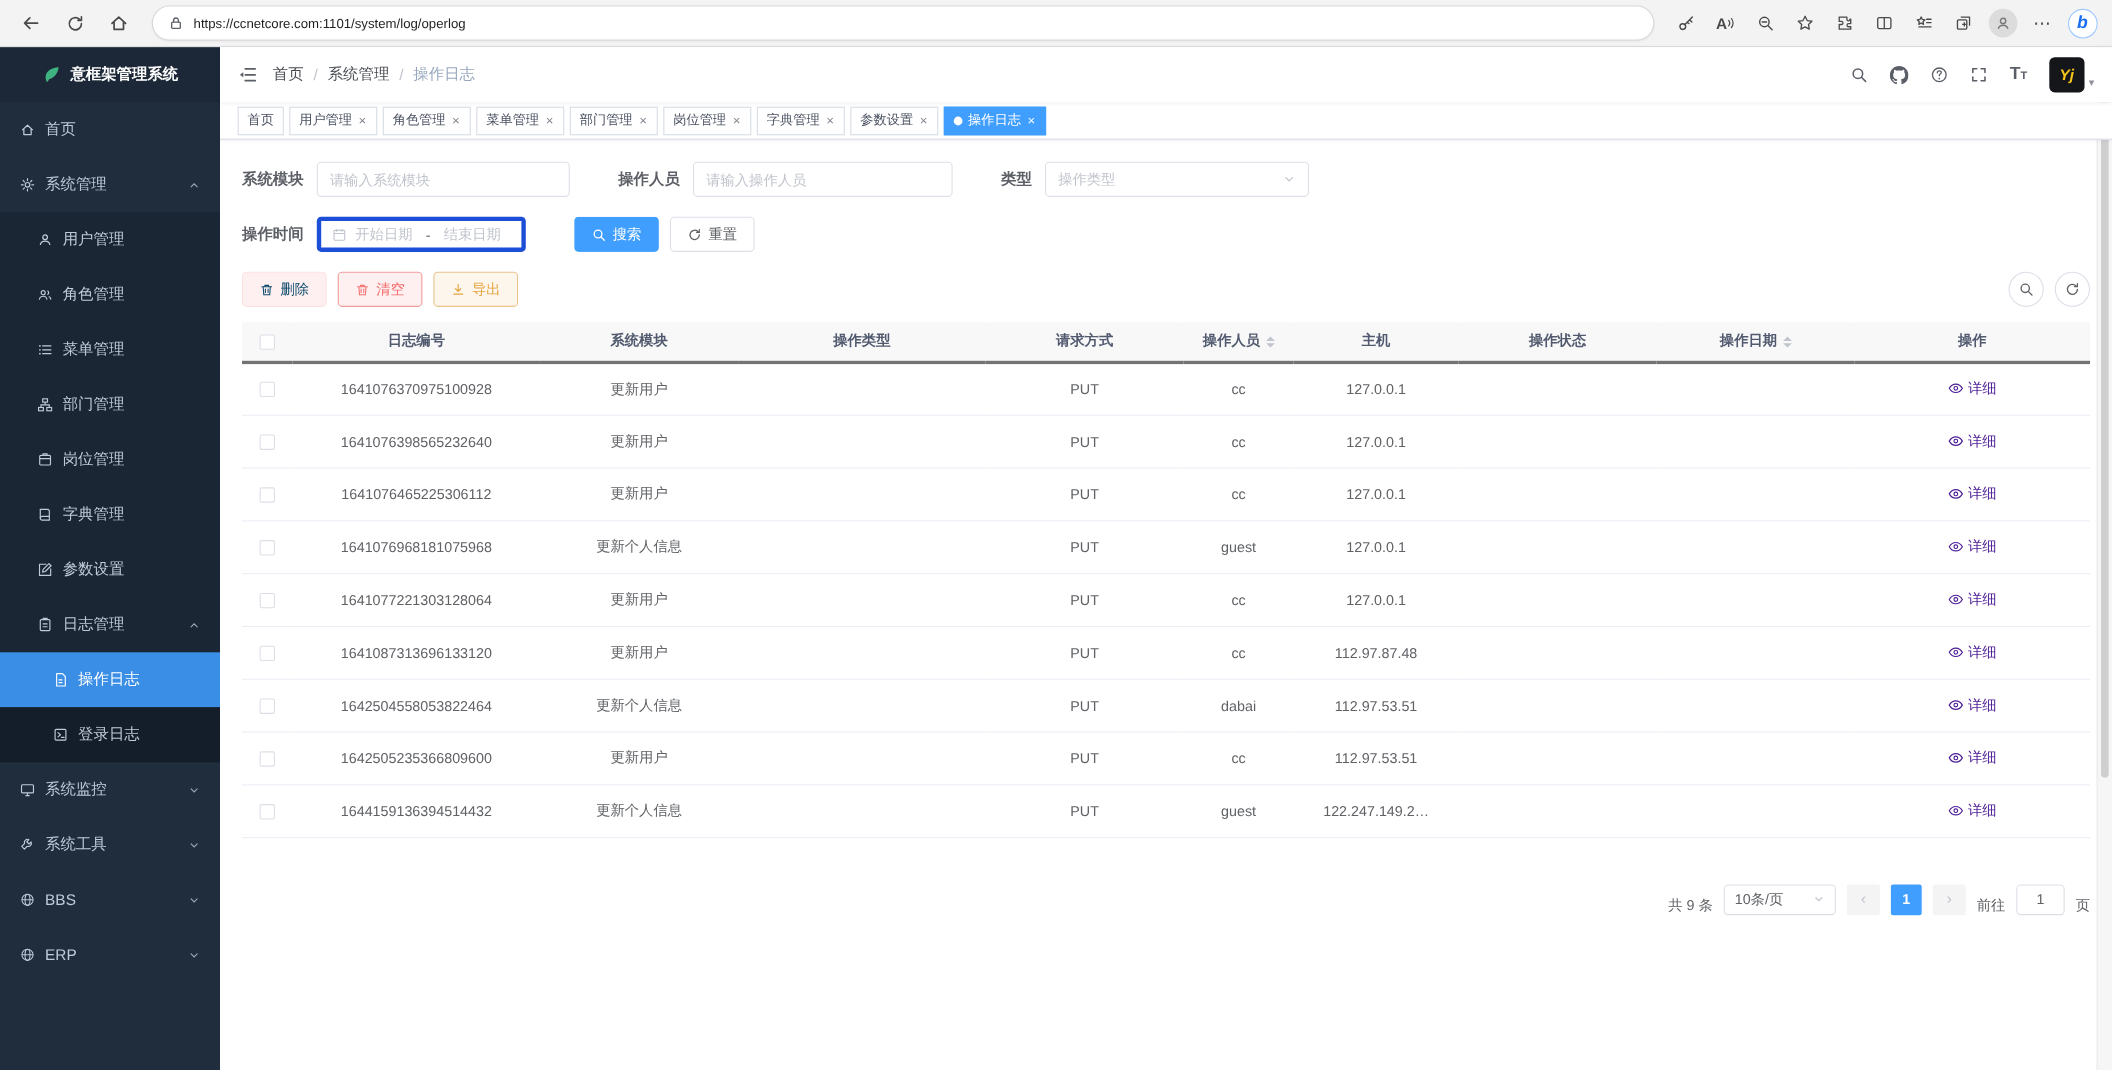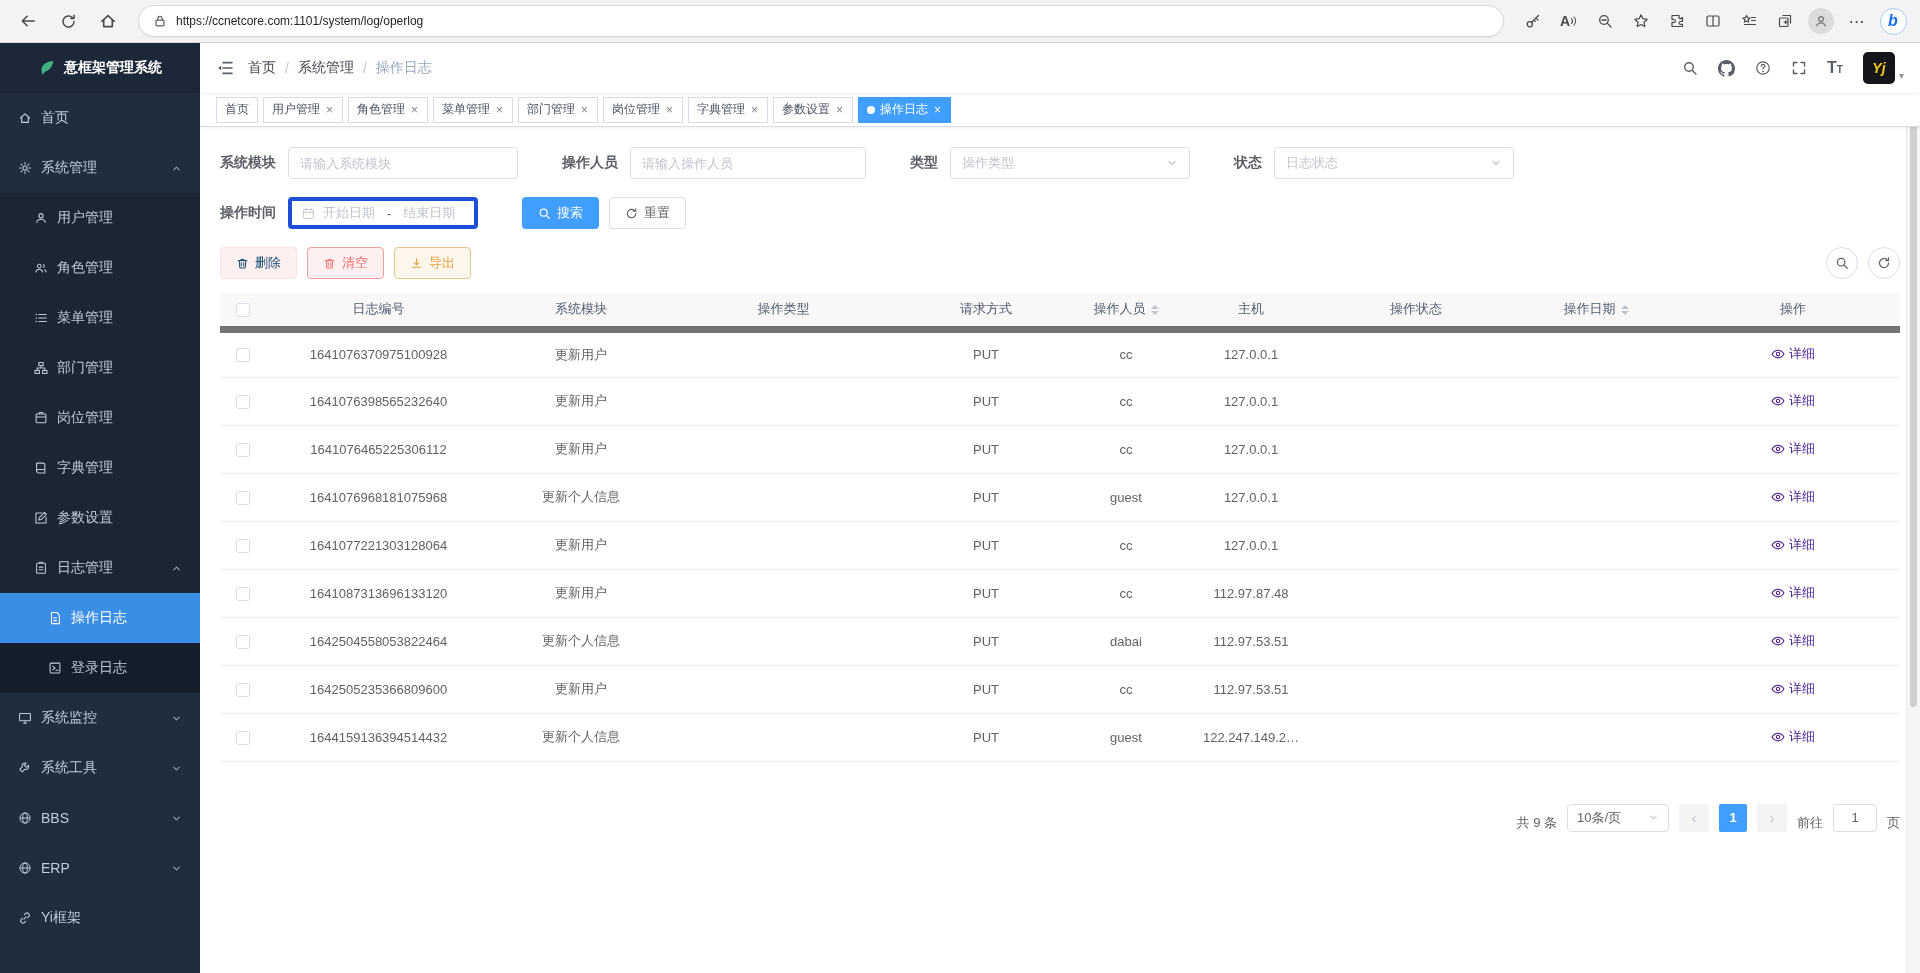--- a/index.html
+++ b/index.html
@@ -87,21 +87,21 @@
   .btn-danger-dis{background:#fef0f0;border-color:#fde2e2;color:#0c4a6e;cursor:not-allowed}
   .btn-danger{background:#fef0f0;border-color:#f39d9d;color:#f56c6c}
   .btn-warning{background:#fdf6ec;border-color:#e8c48a;color:#e6a23c}
   .mr10{margin-right:10px}
   .toolbar{display:flex;align-items:center;margin-top:6px;margin-bottom:14px}
   .circle-btn{width:32px;height:32px;border-radius:50%;border:1px solid #dcdfe6;background:#fff;
     display:flex;align-items:center;justify-content:center;color:#606266;cursor:pointer}
   .toolbar .right{margin-left:auto;display:flex;gap:10px}
 
   table{width:100%;border-collapse:collapse;table-layout:fixed;font-size:13px;color:#606266}
-  thead th{background:#f8f8f9;color:#515a6e;font-weight:400;height:36px;border-bottom:7px solid #737373;
+  thead th{background:#f8f8f9;color:#515a6e;font-weight:700;height:36px;border-bottom:3px solid #737373;
     text-align:center;white-space:nowrap}
   tbody td{height:48px;border-bottom:1px solid #ebeef5;text-align:center;white-space:nowrap;overflow:hidden;text-overflow:ellipsis}
   .checkbox{display:inline-block;width:14px;height:14px;border:1px solid #dcdfe6;border-radius:2px;background:#fff;vertical-align:middle;cursor:pointer}
   .sort{display:inline-flex;flex-direction:column;margin-left:5px;vertical-align:middle;cursor:pointer}
   .sort i{width:0;height:0;border:4px solid transparent;display:block}
   .sort .up{border-bottom-color:#c0c4cc;margin-bottom:2px}
   .sort .dn{border-top-color:#c0c4cc}
   .detail-link{color:#4c1d95;display:inline-flex;align-items:center;gap:4px;cursor:pointer;text-decoration:none}
 
   .pagination{display:flex;align-items:flex-end;justify-content:flex-end;gap:10px;margin-top:42px;font-size:13px;color:#606266}
@@ -388,28 +388,20 @@
                 <path d="M2.2 8h11.6"></path>
               </svg>
             </span>
           <span class="lbl">ERP</span>
           <span class="chev">
               <svg width="11" height="11" viewBox="0 0 16 16" fill="none" stroke="currentColor" stroke-width="1.5" stroke-linecap="round">
                 <path d="M4 6l4 4 4-4"></path>
               </svg>
             </span>
         </div>
-        <div class="mi">
-          <span class="ic">
-              <svg width="14" height="14" viewBox="0 0 16 16" fill="none" stroke="currentColor" stroke-width="1.2" stroke-linecap="round">
-                <path d="M6.5 9.5l3-3M7.2 4.3l1.2-1.2a2.6 2.6 0 0 1 3.7 3.7L10.9 8M8.8 11.7l-1.2 1.2a2.6 2.6 0 0 1-3.7-3.7L5.1 8"></path>
-              </svg>
-            </span>
-          <span class="lbl">Yi框架</span>
-        </div>
       </nav>
     </aside>
 
     <div class="main">
 
       <header class="navbar">
         <span class="fold">
           <svg width="18" height="18" viewBox="0 0 16 16" fill="none" stroke="currentColor" stroke-width="1.4" stroke-linecap="round">
               <path d="M6.2 3.2h8M6.2 8h8M6.2 12.8h8"></path>
               <path d="M1.8 8l2.8-2V10z" fill="currentColor" stroke="none"></path>
@@ -504,29 +496,20 @@
             <input class="tinput w230" placeholder="请输入系统模块" style="">
           </div>
           <div class="fitem">
             <span class="flabel">操作人员</span>
             <input class="tinput w236" placeholder="请输入操作人员" style="">
           </div>
           <div class="fitem">
             <span class="flabel">类型</span>
             <div class="selectbox">
               <span class="ph">操作类型</span>
-              <svg width="12" height="12" viewBox="0 0 16 16" fill="none" stroke="#c0c4cc" stroke-width="1.5" stroke-linecap="round">
-                  <path d="M4 6l4 4 4-4"></path>
-                </svg>
-            </div>
-          </div>
-          <div class="fitem">
-            <span class="flabel">状态</span>
-            <div class="selectbox">
-              <span class="ph">日志状态</span>
               <svg width="12" height="12" viewBox="0 0 16 16" fill="none" stroke="#c0c4cc" stroke-width="1.5" stroke-linecap="round">
                   <path d="M4 6l4 4 4-4"></path>
                 </svg>
             </div>
           </div>
         </div>
 
         <div class="frow">
           <div class="fitem">
             <span class="flabel">操作时间</span>

